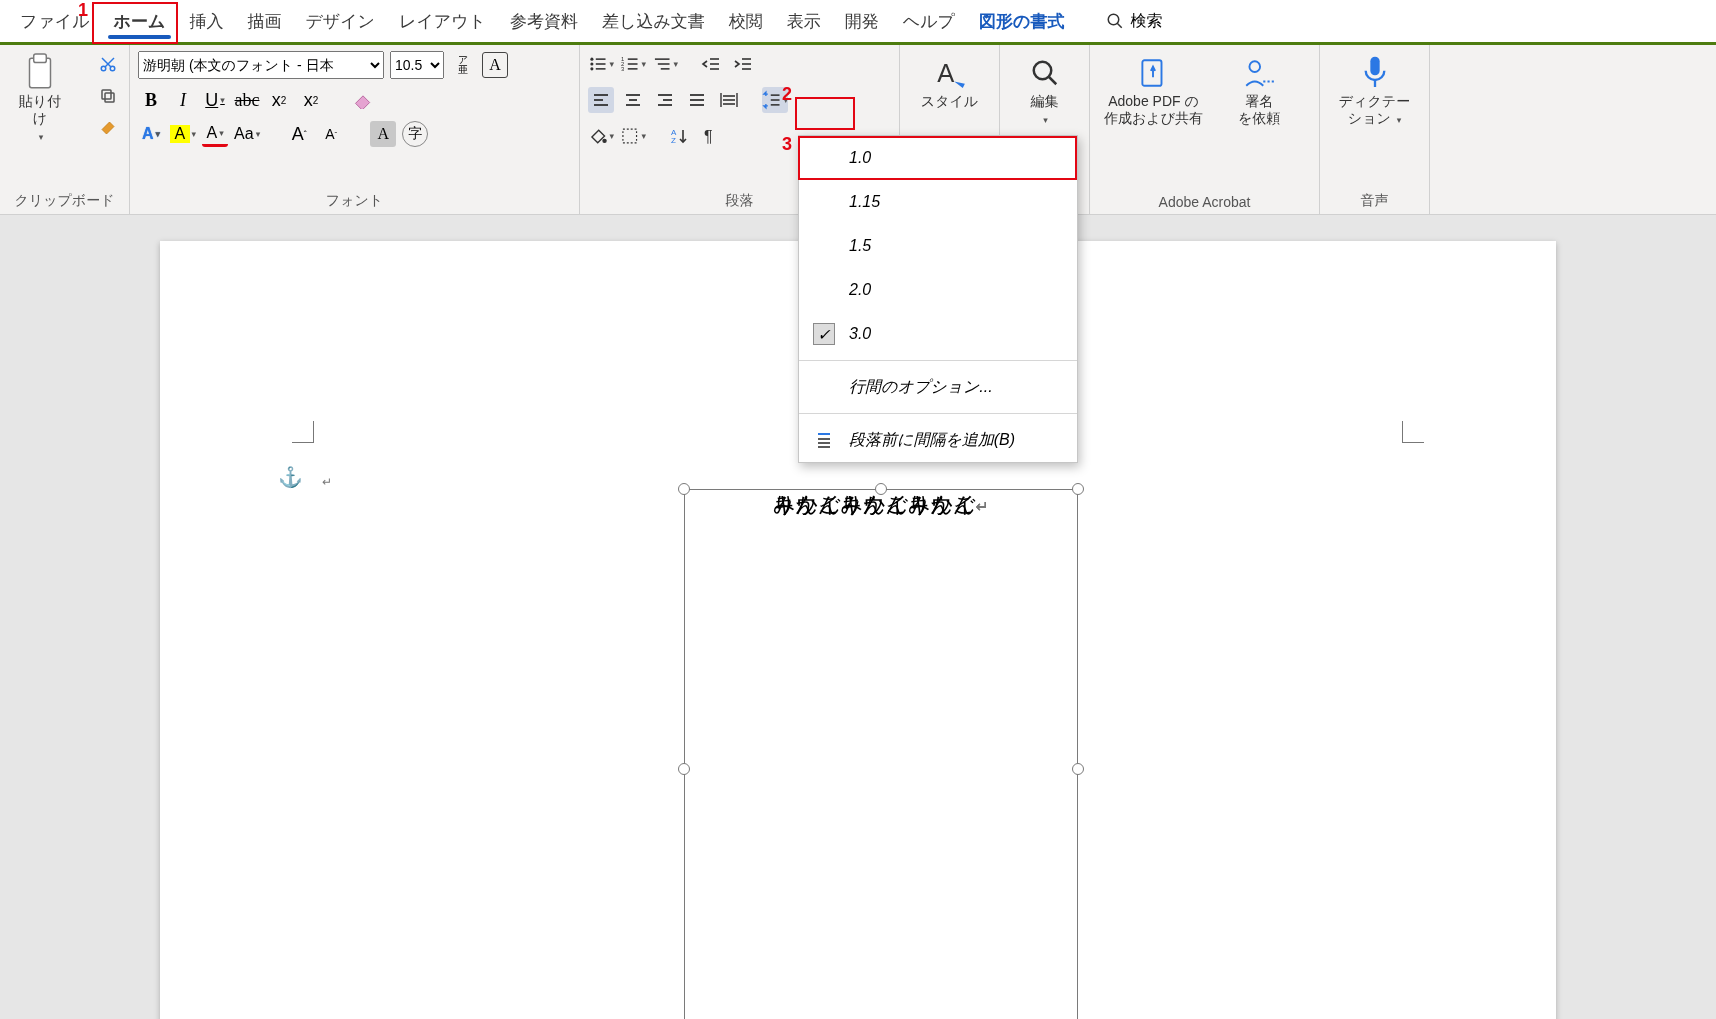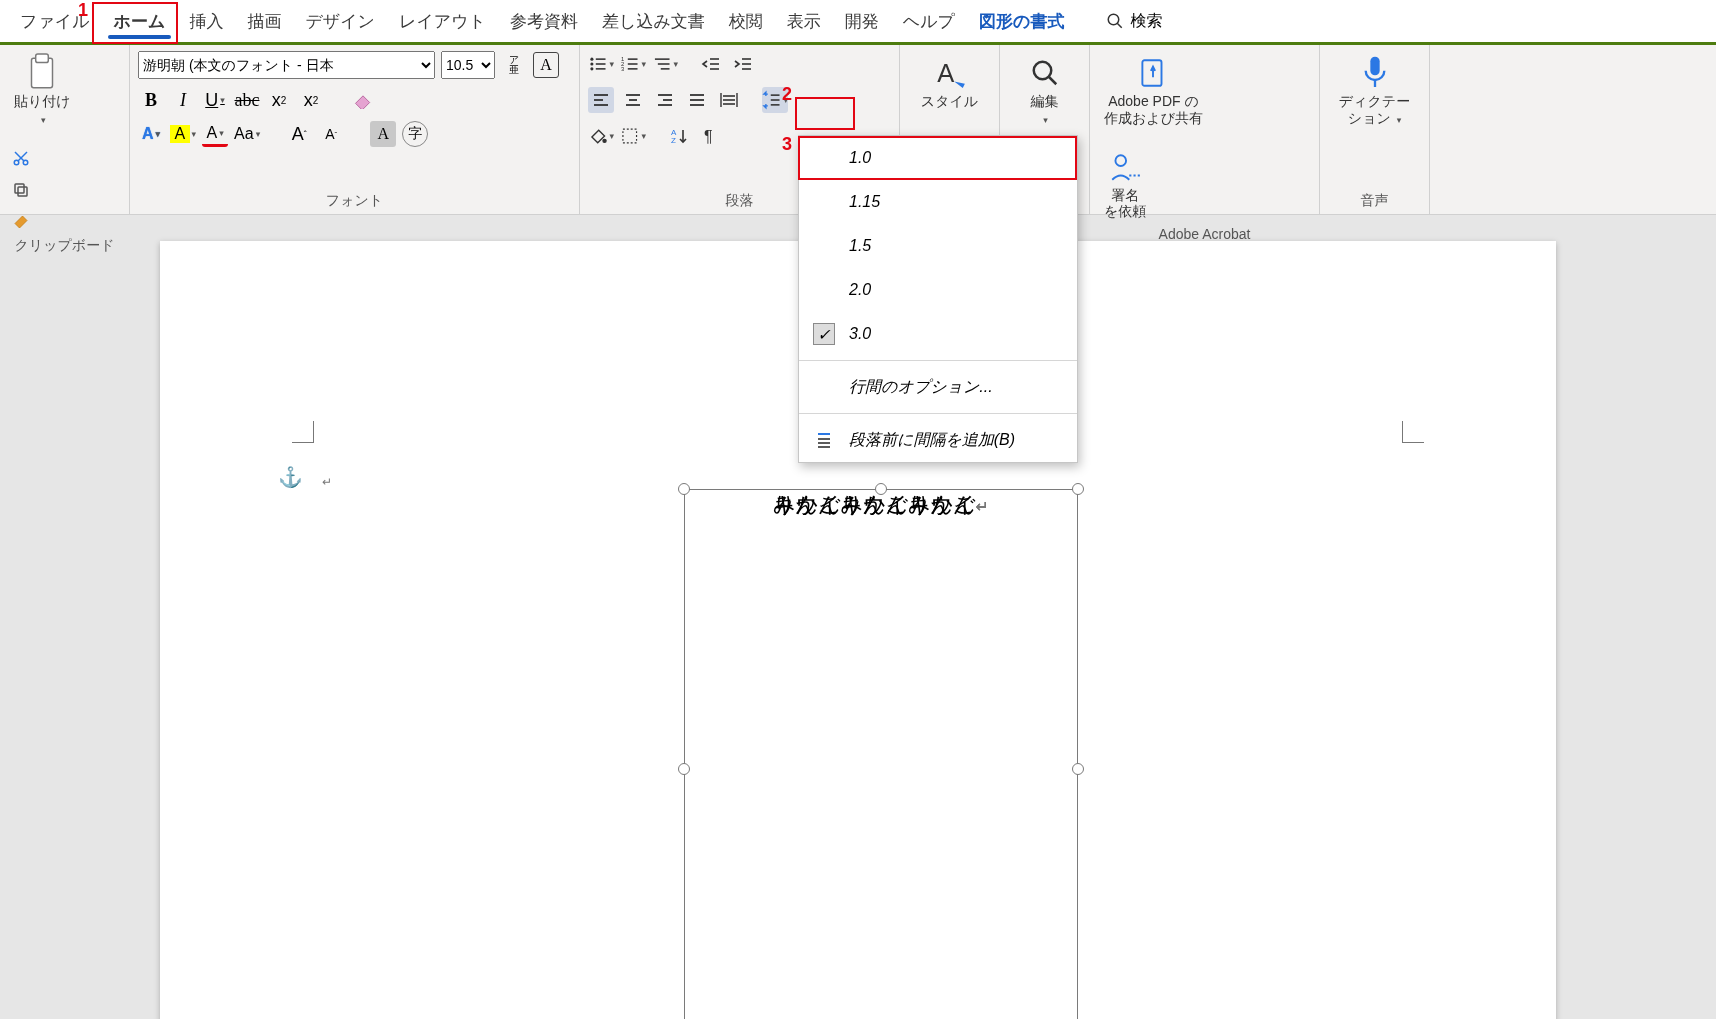--- a/index.html
+++ b/index.html
@@ -15,29 +15,29 @@
   .search-icon { width: 18px; height: 18px; }
 
   
   .hl { position: absolute; border: 2px solid #e30613; pointer-events: none; z-index: 50; }
   .hl-label { position: absolute; color: #e30613; font-weight: 700; font-size: 18px; z-index: 51; pointer-events: none; }
 
   
   .ribbon { display: flex; background: #f3f2f1; border-bottom: 1px solid #d0d0d0; height: 170px; }
   .group { border-right: 1px solid #d0d0d0; padding: 6px 8px 4px; display: flex; flex-direction: column; justify-content: space-between; }
   .group-label { text-align: center; font-size: 14px; color: #555; margin-top: 2px; white-space: nowrap; }
-  .group-body { display: flex; gap: 14px; align-items: flex-start; flex-direction: column; }
+  .group-body { display: flex; gap: 23px; align-items: flex-start; }
   .col { display: flex; flex-direction: column; gap: 6px; align-items: center; }
   .row { display: flex; gap: 6px; align-items: center; }
   .btn { display: inline-flex; align-items: center; justify-content: center; min-width: 26px; height: 26px; border-radius: 3px; cursor: pointer; }
   .big-btn { display: flex; flex-direction: column; align-items: center; gap: 2px; padding: 4px 6px; cursor: pointer; border-radius: 4px; }
   .big-btn .big-icon { width: 36px; height: 36px; display: flex; align-items: center; justify-content: center; }
   .big-btn .caption { font-size: 14px; color: #333; text-align: center; line-height: 1.2; }
   select { font-size: 14px; height: 28px; }
-  .font-name { width: 297px; }
+  .font-name { width: 246px; }
   .font-size { width: 54px; }
   .fmt { font-size: 18px; font-family: "Times New Roman", serif; }
   .bold { font-weight: 700; }
   .italic { font-style: italic; }
   .underline { text-decoration: underline; }
   .strike { text-decoration: line-through; }
   .sub sub, .sup sup { font-size: 10px; }
   .outline-A { color:#2b78e4; font-family: "Times New Roman", serif; font-weight:700; text-shadow:0 0 1px #2b78e4; }
   .hiliter { background: #ffff00; }
   .font-color-bar { border-bottom: 3px solid #e30613; }

